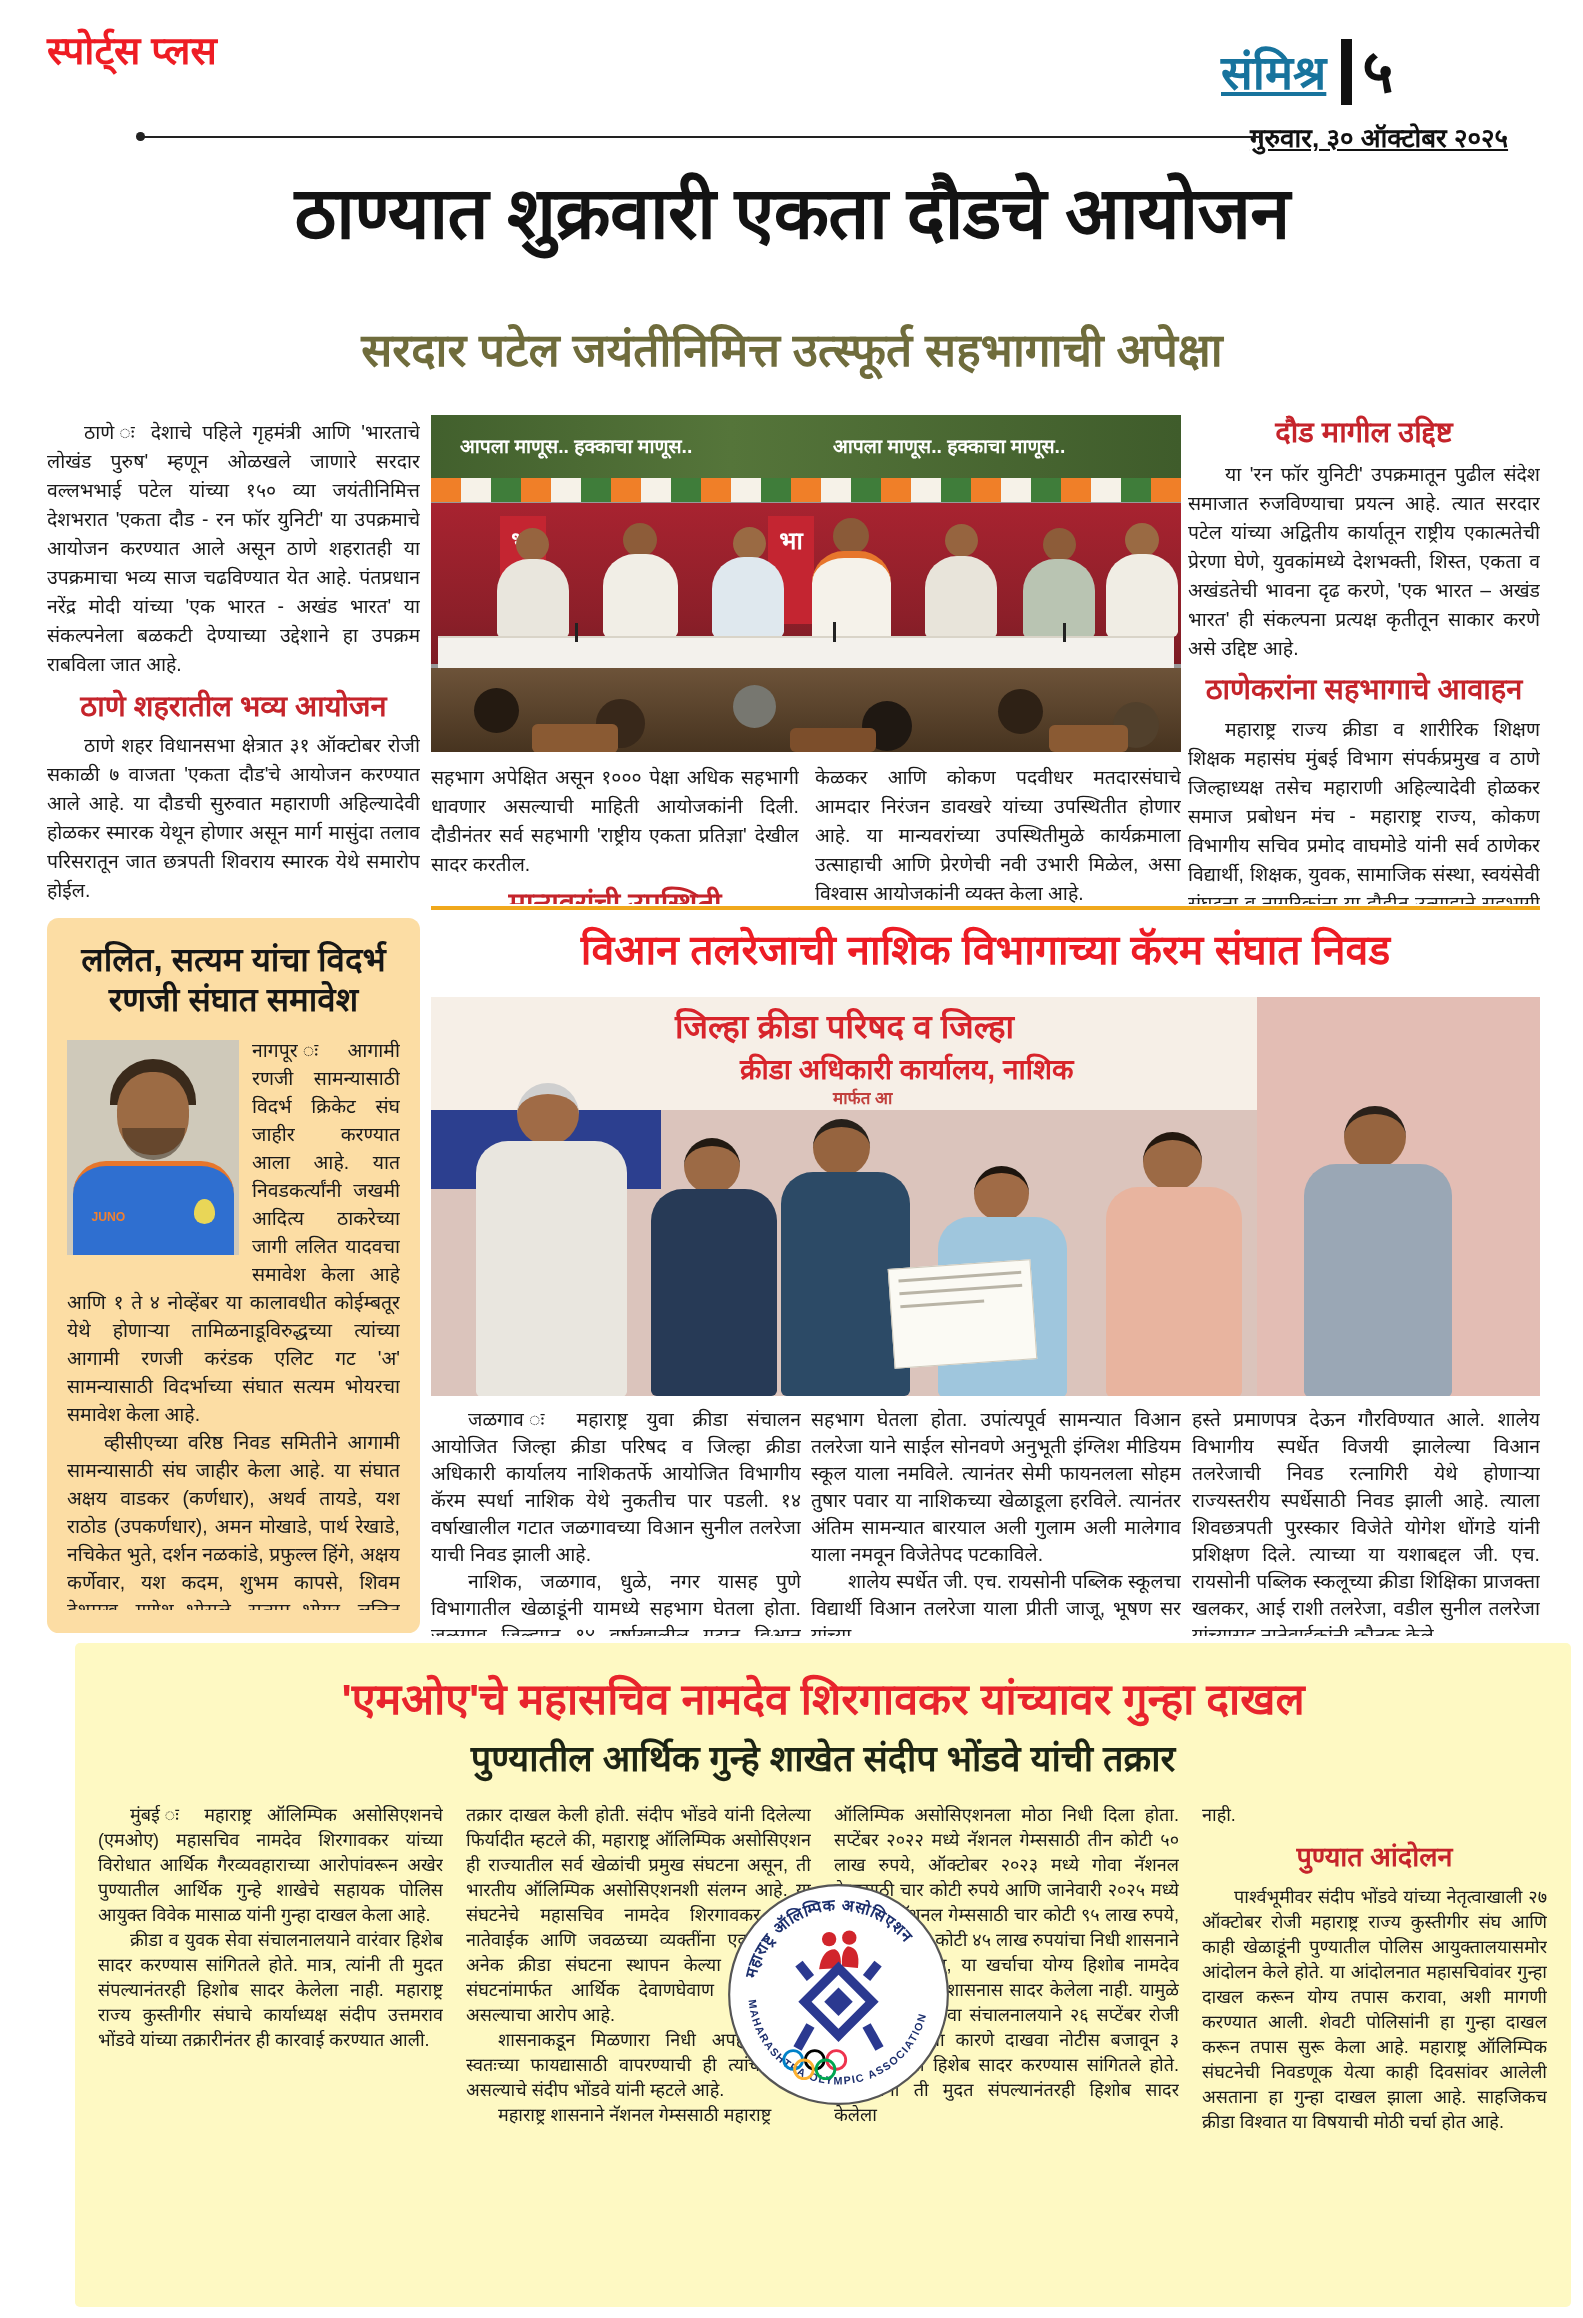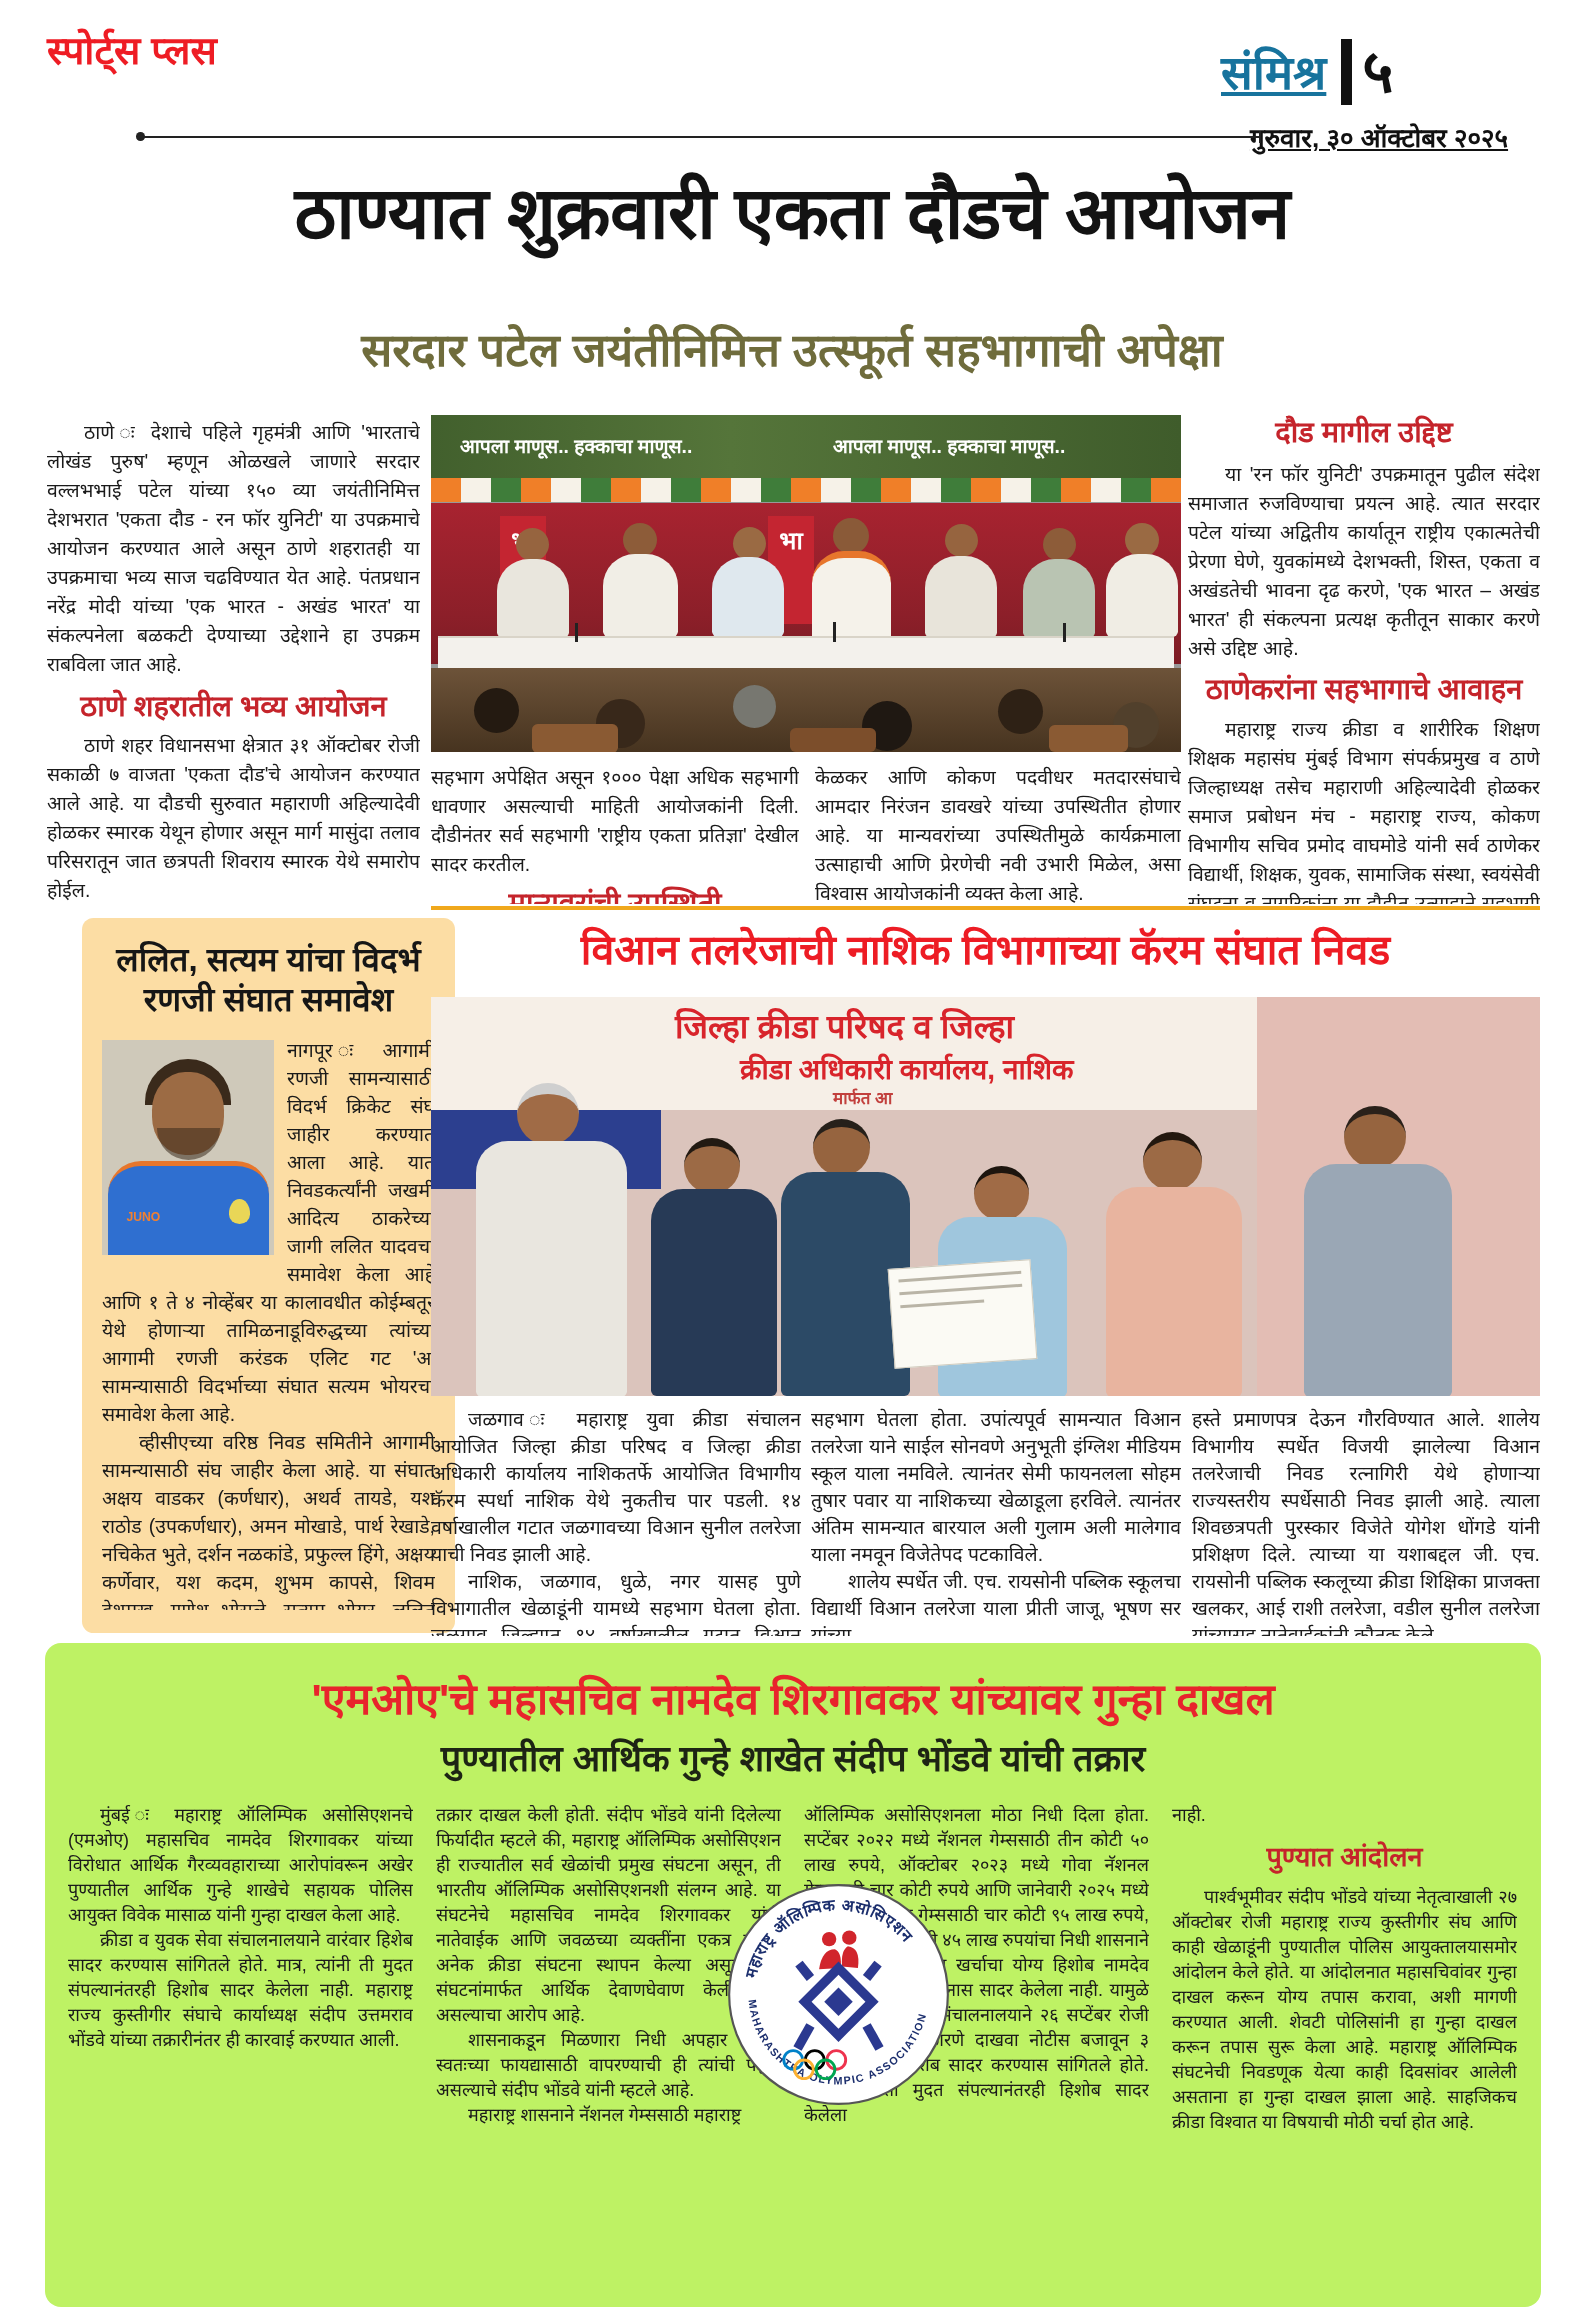--- a/index.html
+++ b/index.html
@@ -19,21 +19,21 @@
   .subheadline{font-size:46px;font-weight:700;color:#6f6c3c;text-align:center;line-height:1.1;}
   .rule{background:#222;}
   .orange-rule{background:#f0a81c;}
   .photo{overflow:hidden;background:#999;}
   .ph-head{position:absolute;border-radius:50%;}
   .ph-fig{position:absolute;border-radius:32px 32px 5.7px 5.7px;}
   .sidebar{background:#fcdda4;border-radius:11.5px;padding:18.7px 20px;box-sizing:border-box;}
   .sidebar h2{font-size:33px;line-height:1.22;text-align:center;color:#161616;margin:2.9px 0 16px 0;font-weight:800;}
   .sb-photo{float:left;width:172px;height:215px;margin:4.3px 13px 5.7px 0;position:relative;background:#cfc9ba;overflow:hidden;}
   .carrom-headline{font-size:41px;font-weight:800;color:#ed1c24;text-align:center;line-height:1.1;}
-  .greenbox{background:#bef264;border-radius:16px;}
+  .greenbox{background:#fef9c3;border-radius:5px;margin-left:30px;}
   .moa-headline{font-size:43px;font-weight:800;color:#e8242c;text-align:center;line-height:1.1;}
   .moa-subheadline{font-size:36px;font-weight:800;color:#1d2414;text-align:center;line-height:1.1;}
   .green-text{font-size:18px;line-height:25px;text-align:justify;overflow:hidden;}
   .green-text p{margin:0;}
   .banner-red{color:#d8242b;font-weight:800;}
   .cert{position:absolute;background:#fbfaf4;border:1.4px solid #cfcabc;}
   .cert i{display:block;height:2.9px;background:#b9b4a6;margin:10px 8.6px 0 8.6px;}
 </style>
 </head>
 <body>
@@ -114,21 +114,21 @@
 
   <div class="abs body-text" style="left:1188px;top:411px;width:352px;height:493px;">
     <div class="colhead" style="margin:4.3px 0 10px 0;">दौड मागील उद्दिष्ट</div>
     <p class="ind">या 'रन फॉर युनिटी' उपक्रमातून पुढील संदेश समाजात रुजविण्याचा प्रयत्न आहे. त्यात सरदार पटेल यांच्या अद्वितीय कार्यातून राष्ट्रीय एकात्मतेची प्रेरणा घेणे, युवकांमध्ये देशभक्ती, शिस्त, एकता व अखंडतेची भावना दृढ करणे, 'एक भारत – अखंड भारत' ही संकल्पना प्रत्यक्ष कृतीतून साकार करणे असे उद्दिष्ट आहे.</p>
     <div class="colhead" style="margin:8.6px 0 8.6px 0;">ठाणेकरांना सहभागाचे आवाहन</div>
     <p class="ind">महाराष्ट्र राज्य क्रीडा व शारीरिक शिक्षण शिक्षक महासंघ मुंबई विभाग संपर्कप्रमुख व ठाणे जिल्हाध्यक्ष तसेच महाराणी अहिल्यादेवी होळकर समाज प्रबोधन मंच - महाराष्ट्र राज्य, कोकण विभागीय सचिव प्रमोद वाघमोडे यांनी सर्व ठाणेकर विद्यार्थी, शिक्षक, युवक, सामाजिक संस्था, स्वयंसेवी संघटना व नागरिकांना या दौडीत उत्साहाने सहभागी होण्याचे आवाहन केले आहे.</p>
   </div>
 
   <div class="abs orange-rule" style="left:431px;top:906px;width:1109px;height:3.6px;"></div>
 
-  <div class="abs sidebar" style="left:47px;top:918px;width:373px;height:715px;margin-left:35px;">
+  <div class="abs sidebar" style="left:47px;top:918px;width:373px;height:715px;">
     <h2>ललित, सत्यम यांचा विदर्भ रणजी संघात समावेश</h2>
     <div class="body-text" style="font-size:19.4px;line-height:28px;height:574px;">
       <div class="sb-photo">
         <div class="abs" style="left:43px;top:18.7px;width:86px;height:46px;background:#3a2a1b;border-radius:43px 43px 0 0;"></div>
         <div class="abs" style="left:50px;top:32px;width:72px;height:83px;background:#9c6b44;border-radius:46%;"></div>
         <div class="abs" style="left:55px;top:88px;width:63px;height:32px;background:rgba(58,42,27,.55);border-radius:0 0 32px 32px;"></div>
         <div class="abs" style="left:5.7px;top:121px;width:161px;height:95px;background:#2f6fd0;border-radius:33px 33px 0 0;border-top:5.7px solid #e7762c;">
           <span class="abs" style="left:18.7px;top:37px;color:#f08030;font-weight:bold;font-size:12.2px;">JUNO</span>
           <span class="abs" style="left:121px;top:33px;width:21.5px;height:24.4px;background:#e9d657;border-radius:50% 50% 50% 50%/60% 60% 40% 40%;"></span>
         </div>

